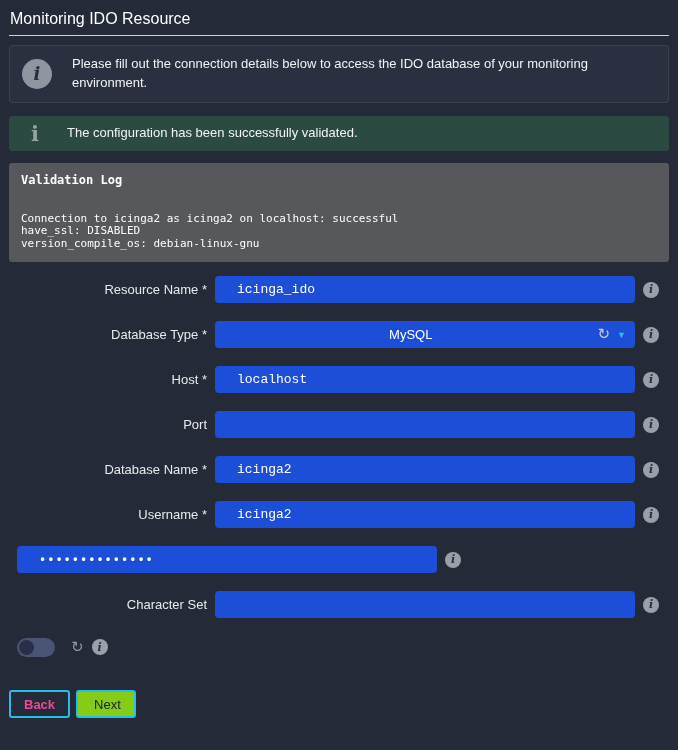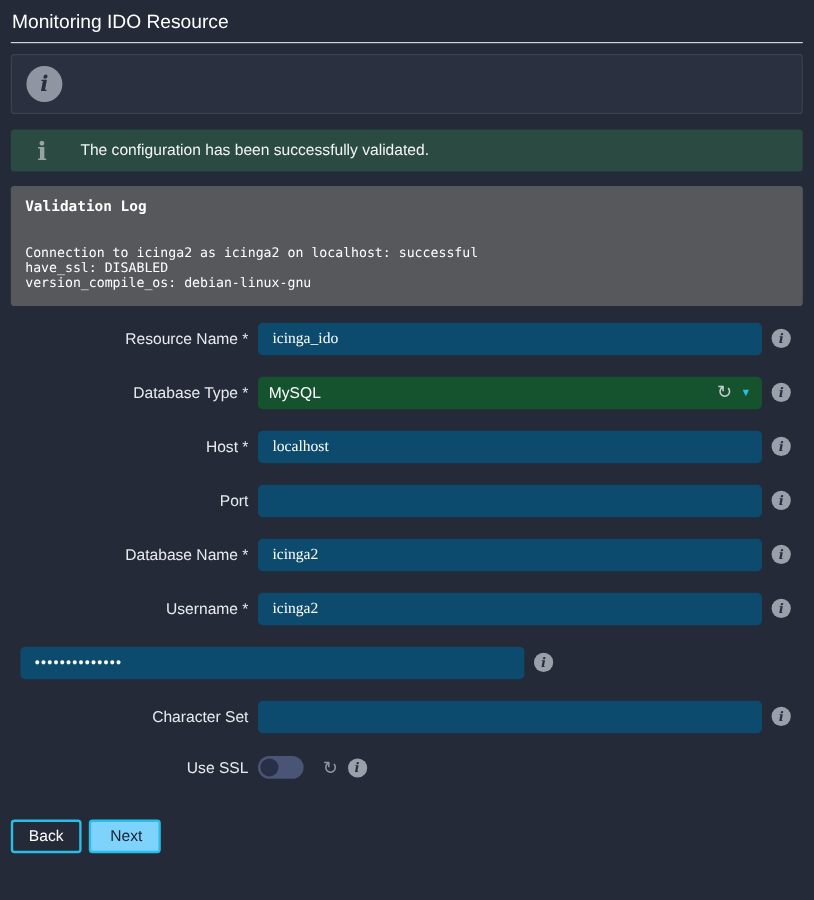--- a/index.html
+++ b/index.html
@@ -96,42 +96,43 @@
   .control{
     margin-left:8px;
     width:420px;
     flex:0 0 420px;
     position:relative;
   }
   .control input{
     width:100%;
     height:27px;
     box-sizing:border-box;
-    background:#0c4a6e;
+    background:#1d4ed8;
     border:none;
     border-radius:4px;
     color:#ffffff;
     font-size:13px;
-    padding:0 12px;
-    font-family:Liberation Serif, serif;
+    padding:0 22px;
+    font-family:Liberation Mono, monospace;
     outline:none;
   }
   .control input.password{letter-spacing:1px;font-size:12px;font-weight:bold;}
   .select-box{
     width:100%;
     height:27px;
     box-sizing:border-box;
-    background:#14532d;
+    background:#1d4ed8;
     border-radius:4px;
     color:#ffffff;
     font-size:13px;
     padding:0 9px;
     display:flex;
     align-items:center;
     cursor:pointer;
+    text-align:center;
   }
   .select-box .select-value{flex:1 1 auto;}
   .refresh-glyph{
     font-size:15px;
     line-height:1;
     color:#c6cbd4;
     font-family:"DejaVu Sans", sans-serif;
   }
   .caret{
     font-size:9px;
@@ -188,40 +189,42 @@
     font-family:"Liberation Sans", sans-serif;
     padding:0 13px;
     cursor:pointer;
     display:inline-flex;
     align-items:center;
     justify-content:center;
   }
   .btn.outline{
     background:transparent;
     border:2px solid #29bee7;
-    color:#ffffff;
+    color:#ec4899;
     margin-right:6px;
+    font-weight:bold;
   }
   .btn.solid{
-    background:#7dd3fc;
+    background:#84cc16;
     border:2px solid #29bee7;
     color:#16202e;
     margin-right:10px;
     padding-left:16px;
   }
 </style>
 </head>
 <body>
 
 <div class="page">
 
   <h1 class="page-title">Monitoring IDO Resource</h1>
 
   <div class="note info">
     <span class="circle-i">i</span>
+    <p>Please fill out the connection details below to access the IDO database of your monitoring environment.</p>
   </div>
 
   <div class="note success">
     <span class="block-i">i</span>
     <p>The configuration has been successfully validated.</p>
   </div>
 
   <div class="log-box">
     <div class="log-title">Validation Log</div>
     <div class="log-line">Connection to icinga2 as icinga2 on localhost: successful</div>
@@ -292,21 +295,20 @@
 
     <div class="row">
       <label>Character Set</label>
       <div class="control">
         <input type="text" value="" style="">
       </div>
       <span class="info-dot">i</span>
     </div>
 
     <div class="row toggle-row">
-      <label>Use SSL</label>
       <div class="toggle">
         <span class="knob"></span>
       </div>
       <span class="toggle-refresh">↻</span>
       <span class="info-dot">i</span>
     </div>
 
   </div>
 
   <div class="button-row">

